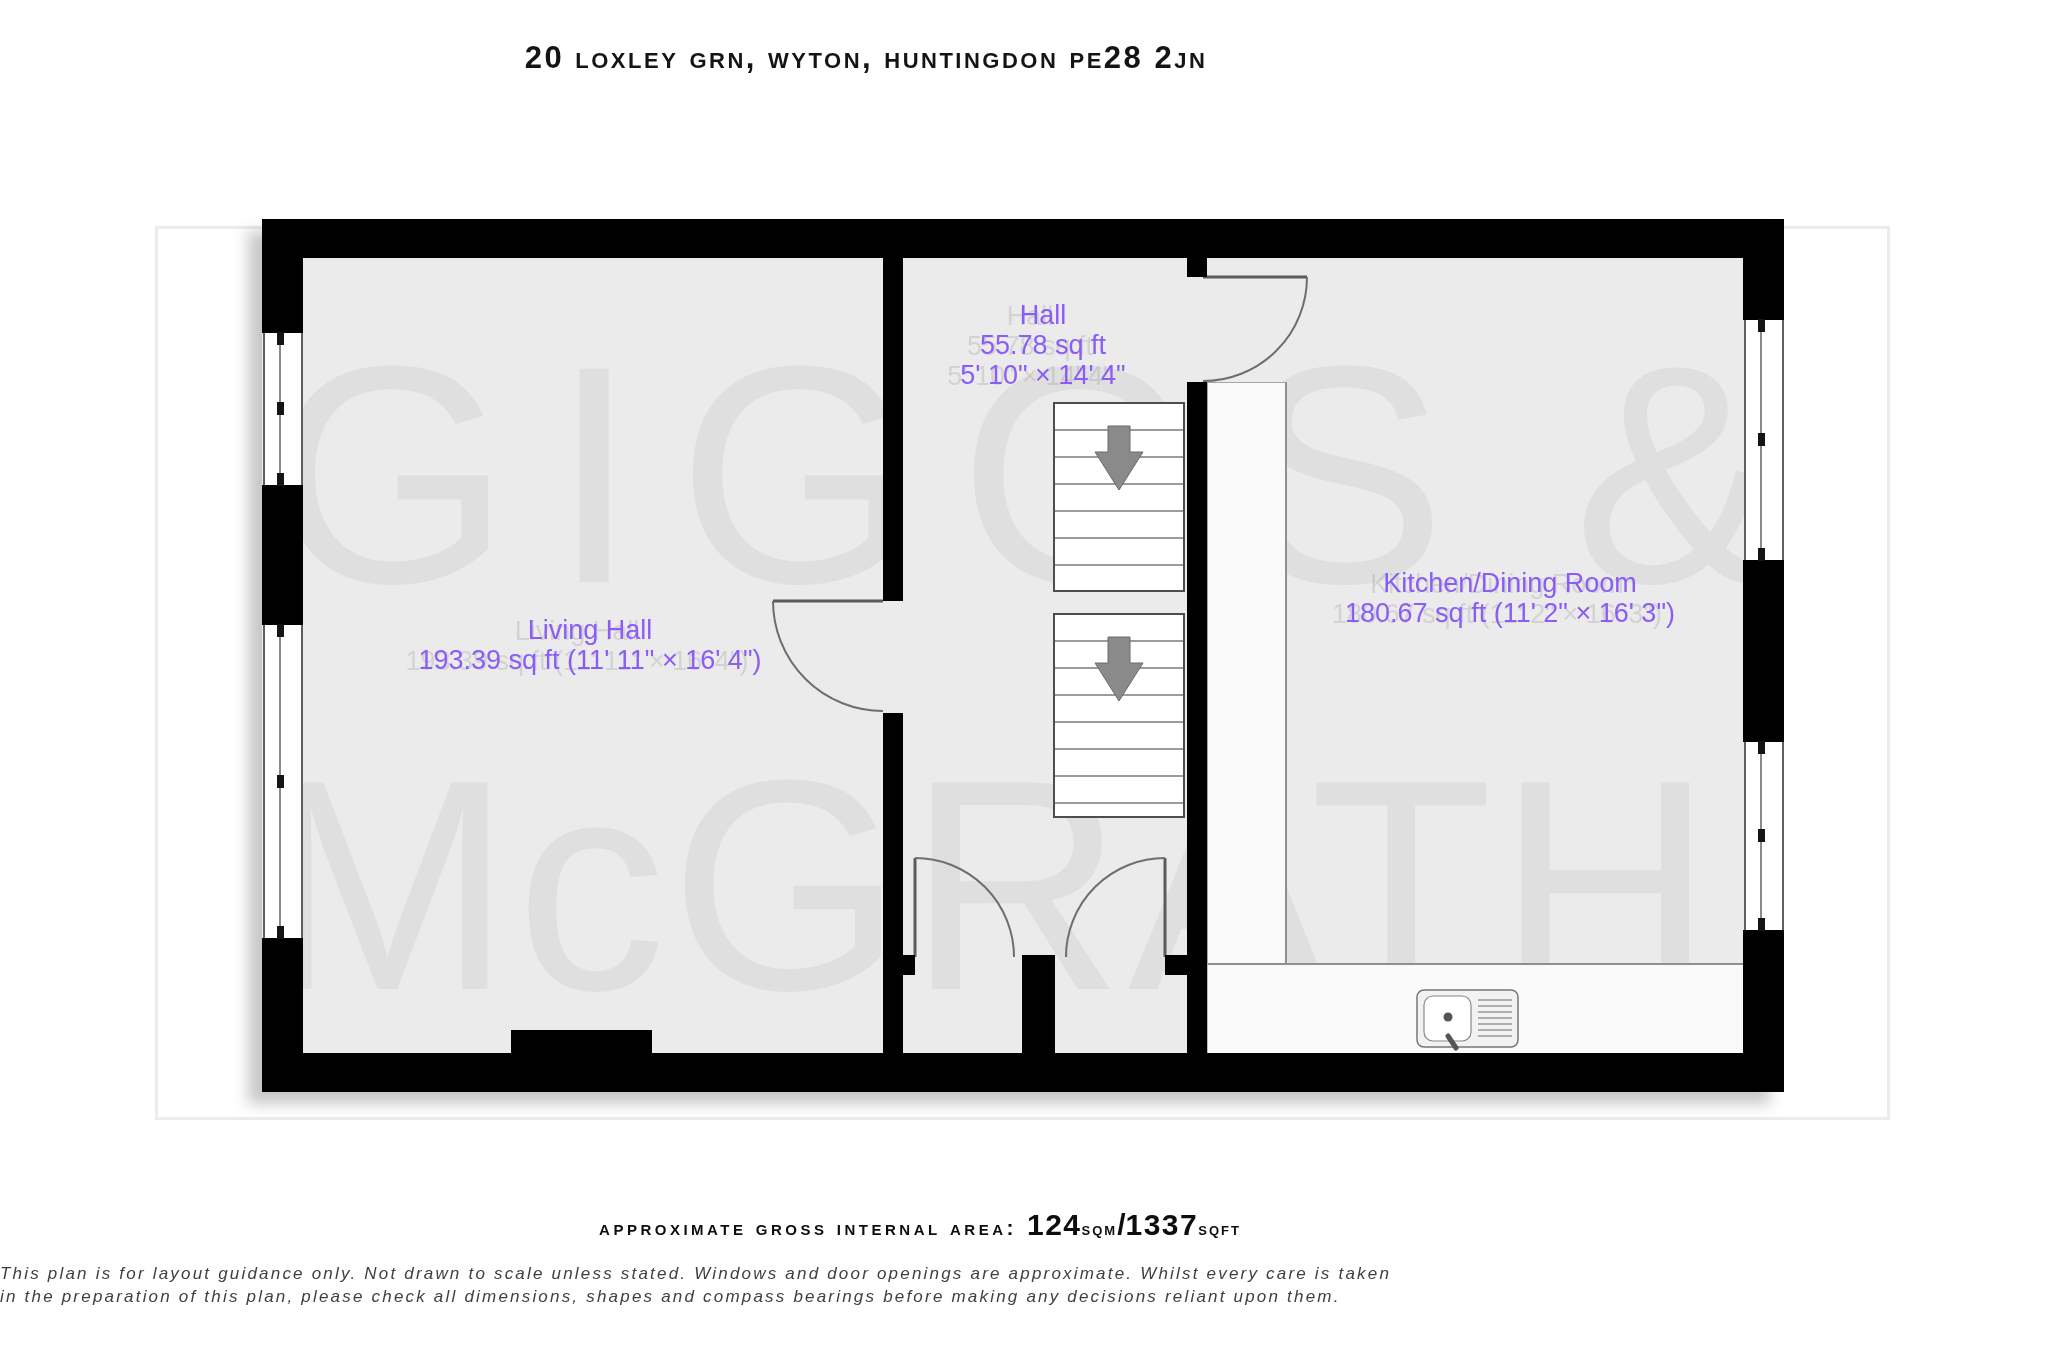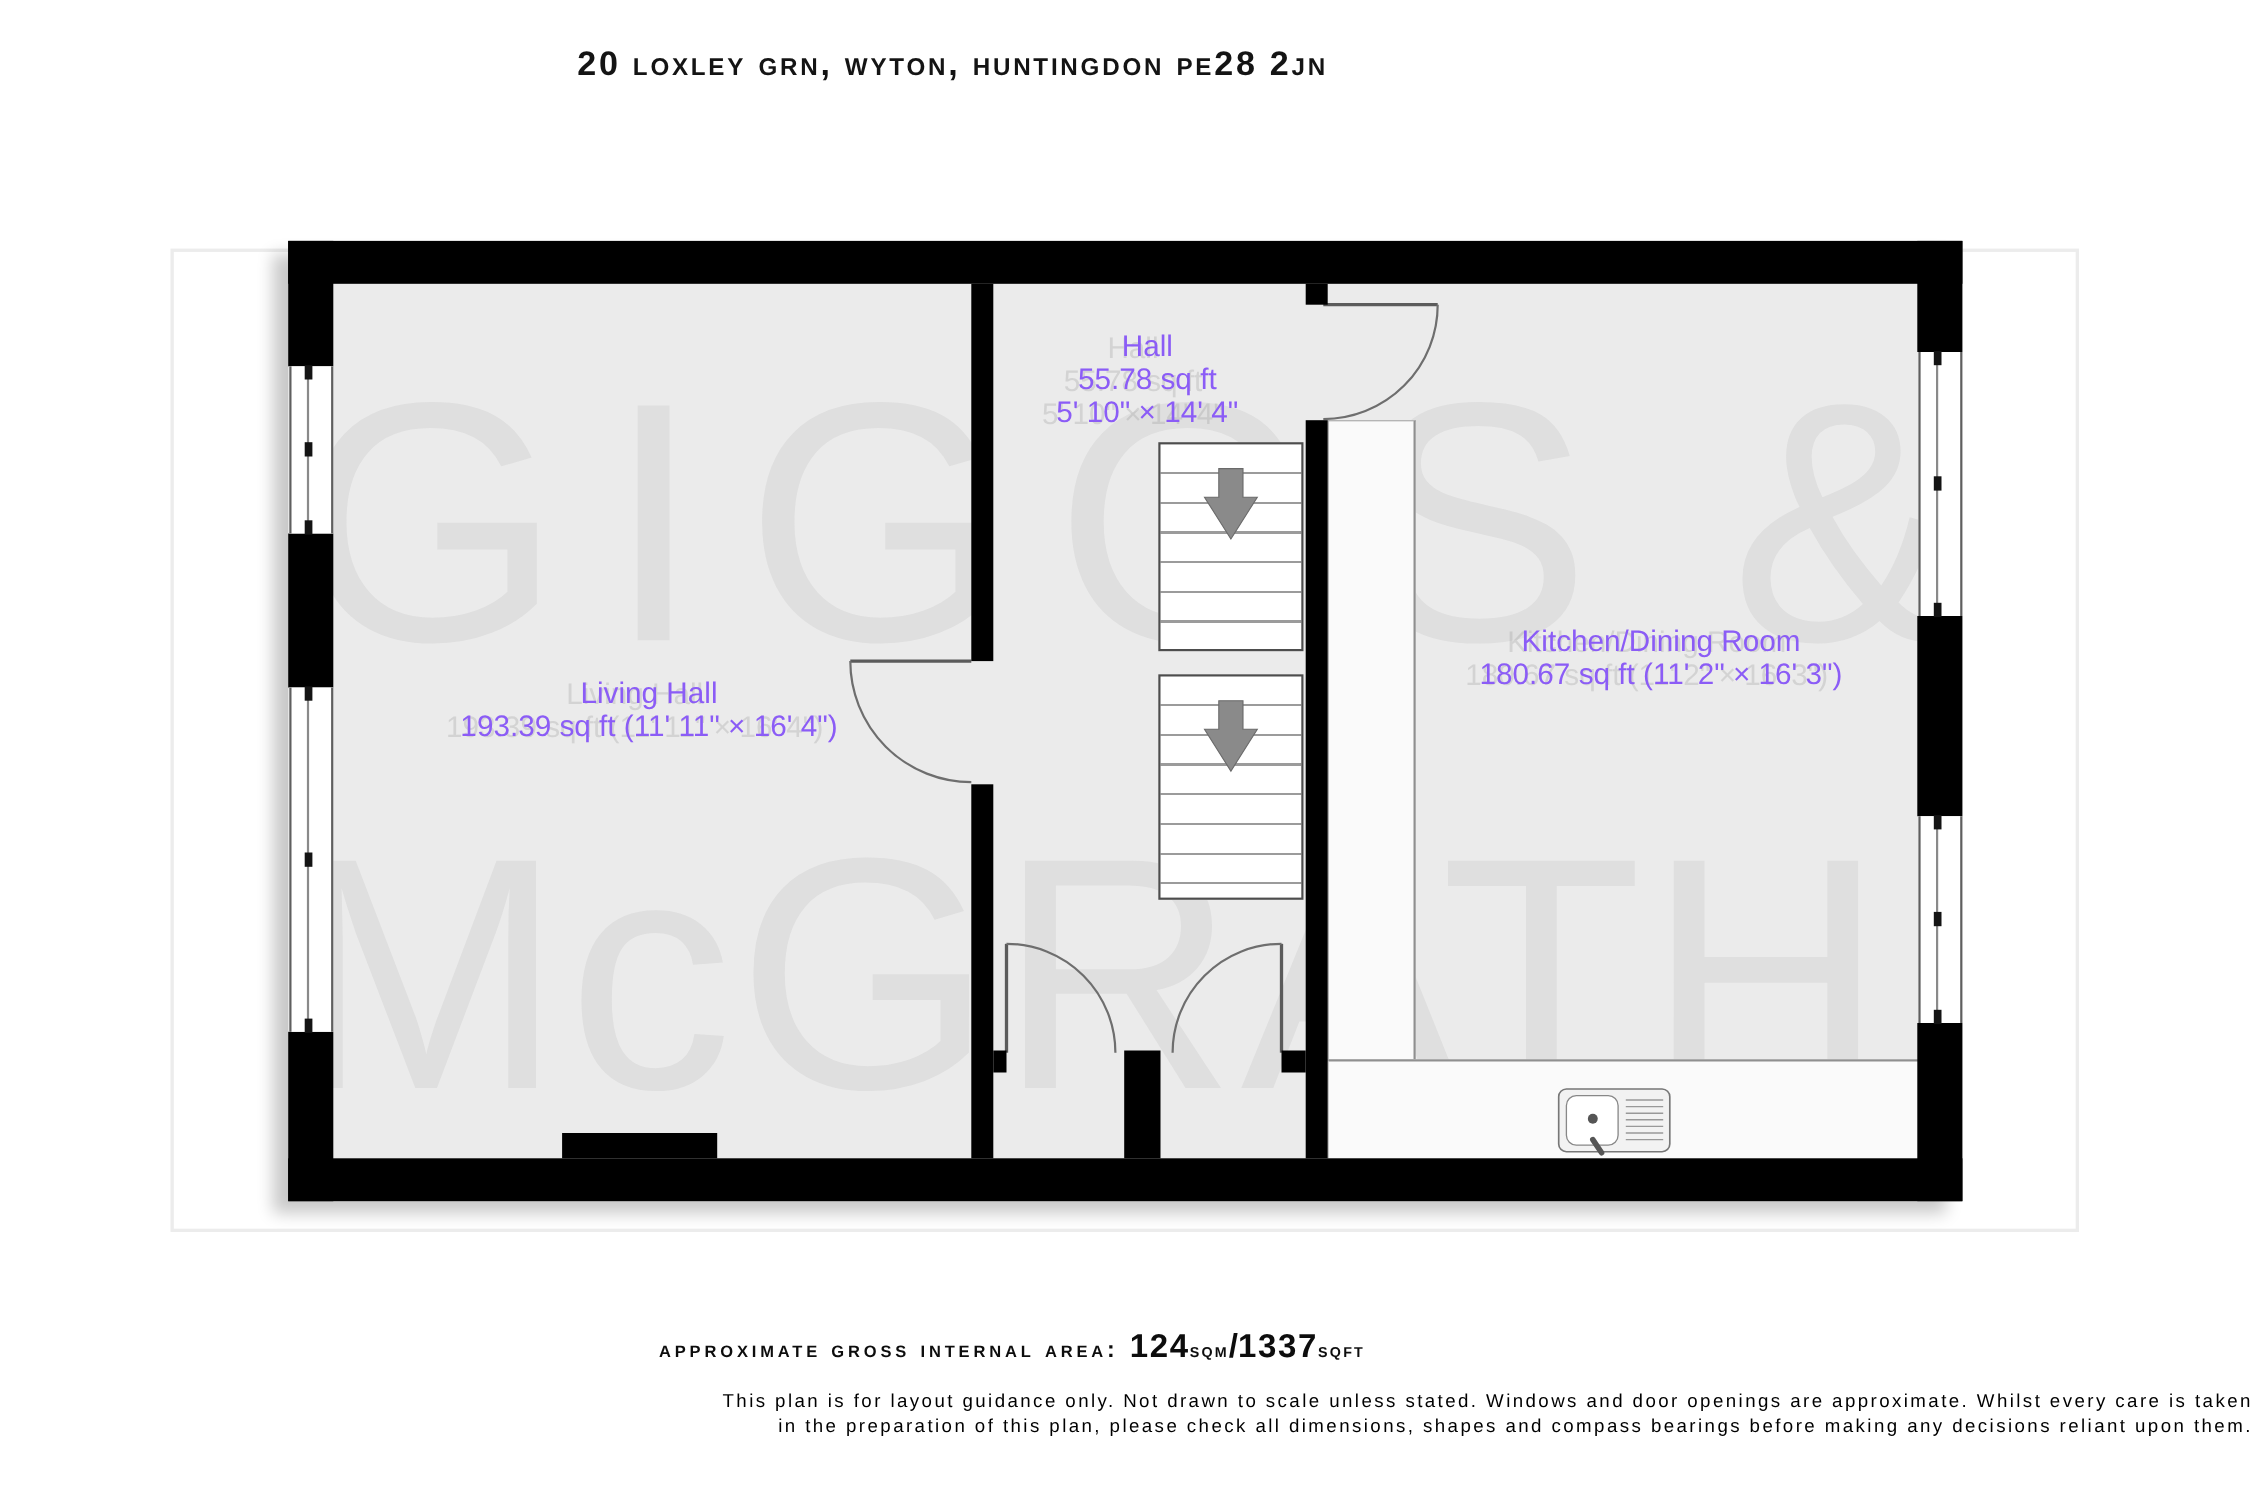--- a/index.html
+++ b/index.html
@@ -65,22 +65,22 @@
   
   .area-line{
     position:absolute;top:1208px;left:0;width:1840px;display:flex;justify-content:center;
     align-items:baseline;color:#0d0d0d;
   }
   .area-label{font-size:21px;font-weight:600;letter-spacing:3.5px;font-variant:small-caps;text-transform:lowercase;margin-right:10px;}
   .area-num{font-size:30px;font-weight:600;letter-spacing:1.5px;}
   .area-unit{font-size:19px;font-weight:600;letter-spacing:2px;font-variant:small-caps;text-transform:lowercase;}
   .area-slash{font-size:30px;font-weight:600;}
   .disclaimer{
-    position:absolute;top:1262px;left:0;width:2048px;text-align:right;
-    font-size:17px;line-height:23px;font-weight:500;color:#000000;letter-spacing:2.2px;
+    position:absolute;top:1262px;left:0;width:2048px;text-align:left;
+    font-size:17px;line-height:23px;font-weight:500;color:#404040;letter-spacing:2.2px;font-style:italic;
   }
 </style>
 </head>
 <body>
 
 <div class="title">20 Loxley Grn, Wyton, Huntingdon PE28 2JN</div>
 
 <div class="frame"></div>
 
 <div class="floor"></div>

